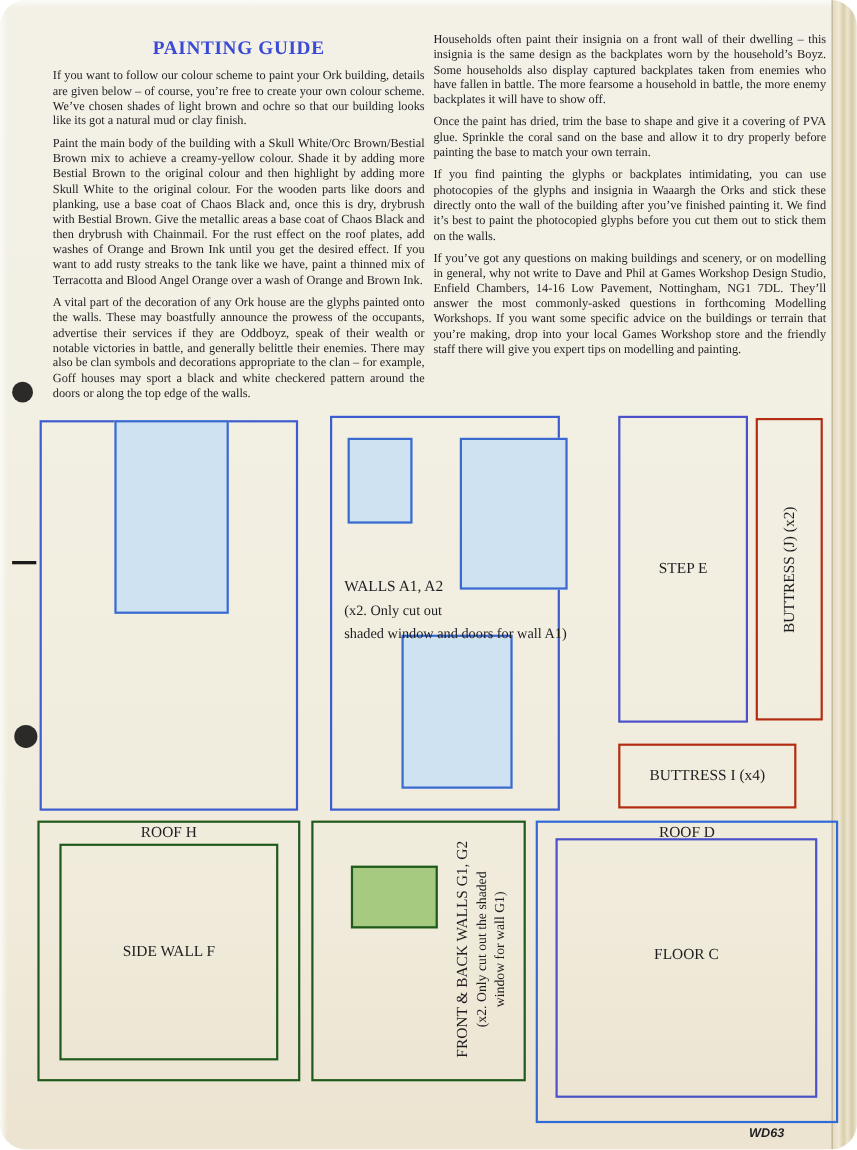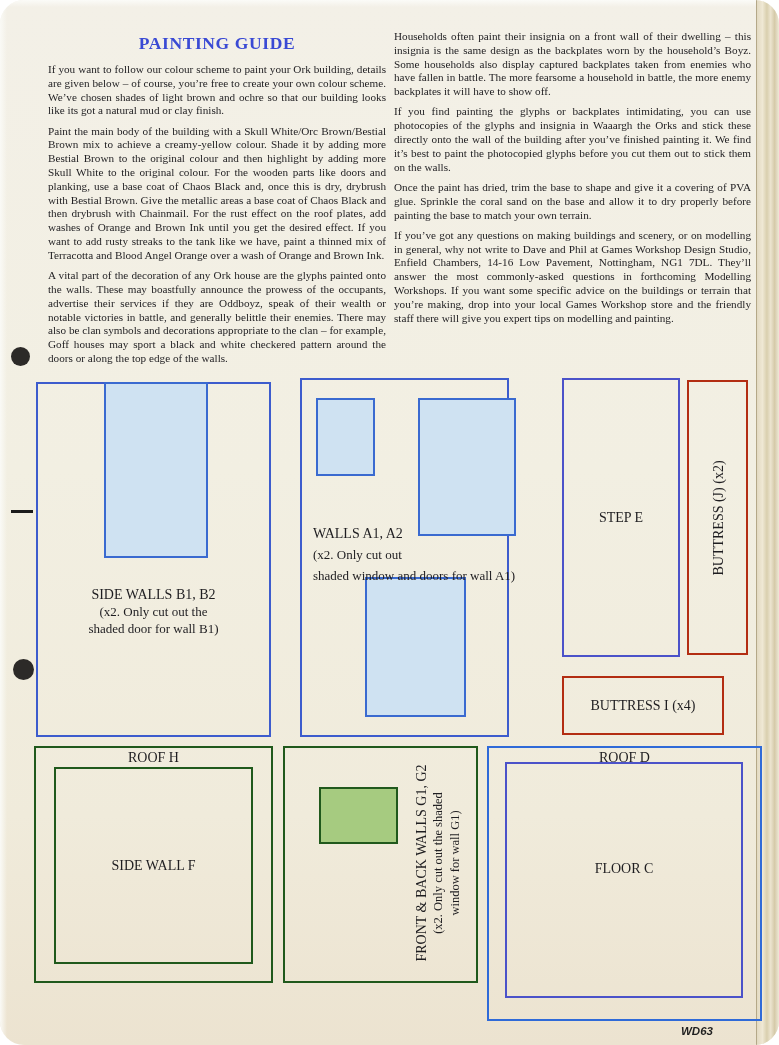--- a/index.html
+++ b/index.html
@@ -91,32 +91,27 @@
   <h1 class="title">PAINTING GUIDE</h1>
 
   <div class="col col-left">
     <p>If you want to follow our colour scheme to paint your Ork building, details are given below – of course, you’re free to create your own colour scheme. We’ve chosen shades of light brown and ochre so that our building looks like its got a natural mud or clay finish.</p>
     <p>Paint the main body of the building with a Skull White/Orc Brown/Bestial Brown mix to achieve a creamy-yellow colour. Shade it by adding more Bestial Brown to the original colour and then highlight by adding more Skull White to the original colour. For the wooden parts like doors and planking, use a base coat of Chaos Black and, once this is dry, drybrush with Bestial Brown. Give the metallic areas a base coat of Chaos Black and then drybrush with Chainmail. For the rust effect on the roof plates, add washes of Orange and Brown Ink until you get the desired effect. If you want to add rusty streaks to the tank like we have, paint a thinned mix of Terracotta and Blood Angel Orange over a wash of Orange and Brown Ink.</p>
     <p>A vital part of the decoration of any Ork house are the glyphs painted onto the walls. These may boastfully announce the prowess of the occupants, advertise their services if they are Oddboyz, speak of their wealth or notable victories in battle, and generally belittle their enemies. There may also be clan symbols and decorations appropriate to the clan – for example, Goff houses may sport a black and white checkered pattern around the doors or along the top edge of the walls.</p>
   </div>
 
   <div class="col col-right">
     <p>Households often paint their insignia on a front wall of their dwelling – this insignia is the same design as the backplates worn by the household’s Boyz. Some households also display captured backplates taken from enemies who have fallen in battle. The more fearsome a household in battle, the more enemy backplates it will have to show off.</p>
+    <p>Once the paint has dried, trim the base to shape and give it a covering of PVA glue. Sprinkle the coral sand on the base and allow it to dry properly before painting the base to match your own terrain.</p>
     <p>If you find painting the glyphs or backplates intimidating, you can use photocopies of the glyphs and insignia in Waaargh the Orks and stick these directly onto the wall of the building after you’ve finished painting it. We find it’s best to paint the photocopied glyphs before you cut them out to stick them on the walls.</p>
-    <p>Once the paint has dried, trim the base to shape and give it a covering of PVA glue. Sprinkle the coral sand on the base and allow it to dry properly before painting the base to match your own terrain.</p>
     <p>If you’ve got any questions on making buildings and scenery, or on modelling in general, why not write to Dave and Phil at Games Workshop Design Studio, Enfield Chambers, 14-16 Low Pavement, Nottingham, NG1 7DL. They’ll answer the most commonly-asked questions in forthcoming Modelling Workshops. If you want some specific advice on the buildings or terrain that you’re making, drop into your local Games Workshop store and the friendly staff there will give you expert tips on modelling and painting.</p>
   </div>
 
   <div class="tbox b-blue box-side-walls">
     <div class="cut cut-blue door-b1"></div>
-    <div class="label-side-walls lbl">
-      <div>SIDE WALLS B1, B2</div>
-      <div class="note">(x2. Only cut out the</div>
-      <div class="note">shaded door for wall B1)</div>
-    </div>
   </div>
 
   <div class="tbox b-blue box-walls-a">
     <div class="cut cut-blue window-a1"></div>
     <div class="cut cut-blue door-a1-top"></div>
     <div class="cut cut-blue door-a1-bottom"></div>
     <div class="label-walls-a lbl">
       <div>WALLS A1, A2</div>
       <div class="note">(x2. Only cut out</div>
       <div class="note">shaded window and doors for wall A1)</div>

